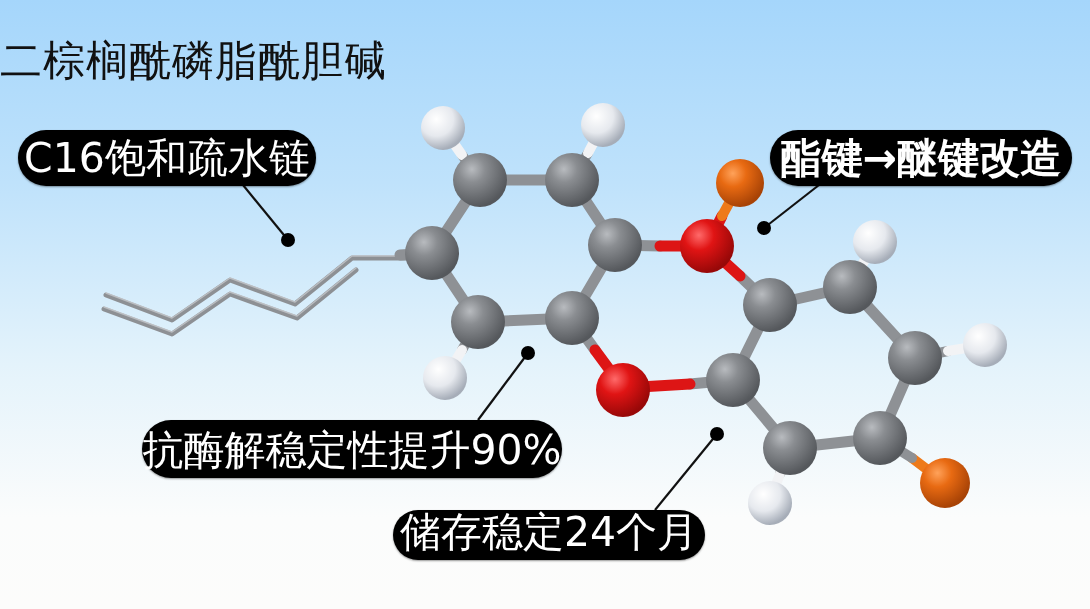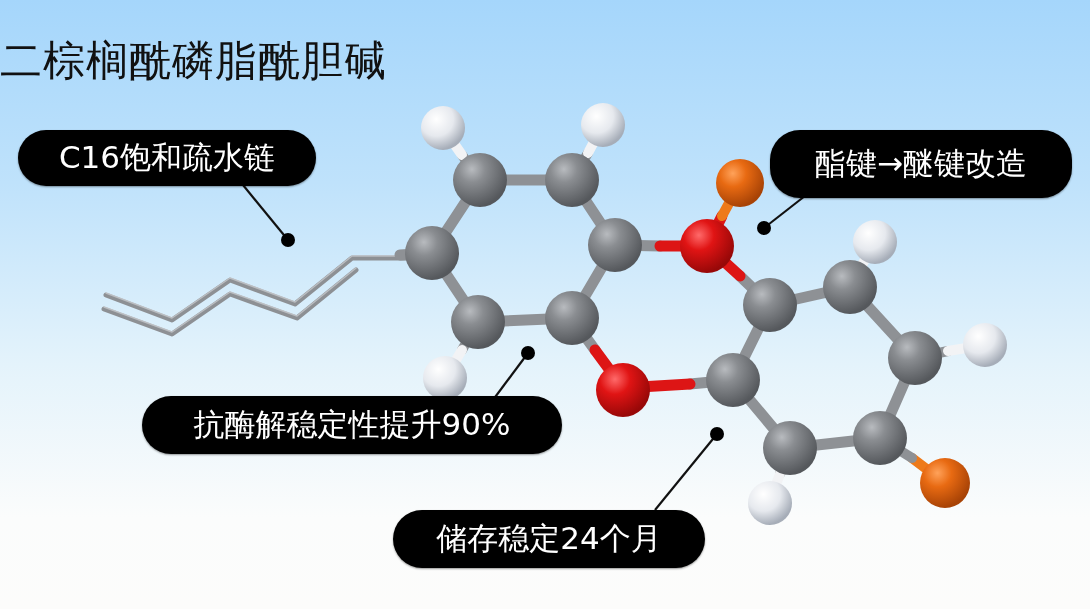--- a/index.html
+++ b/index.html
@@ -19,23 +19,23 @@
       color: #111;
       letter-spacing: 1px;
     }
     .scene { position: absolute; left: 0; top: 0; width: 1090px; height: 609px; }
     .pill {
       position: absolute;
       background: #000;
       color: #fff;
       border-radius: 30px;
       display: flex;
-      align-items: center;
+      align-items: flex-end;
       justify-content: center;
-      font-size: 31px;
+      font-size: 41px;
       white-space: nowrap;
       letter-spacing: 0px;
       box-shadow: 0 1px 2px rgba(0,0,0,0.4);
     }
   </style>
 </head>
 <body>
 
 <div class="title">二棕榈酰磷脂酰胆碱</div>
 
@@ -167,21 +167,21 @@
     <line x1="478" y1="420" x2="528" y2="353"></line>
     <circle cx="528" cy="353" r="7" stroke="none"></circle>
     <line x1="655" y1="510" x2="717" y2="434"></line>
     <circle cx="717" cy="434" r="7" stroke="none"></circle>
   </g>
 </svg>
 
 <div class="pill" style="left:18px; top:130px; width:298px; height:56px;">
   <span>C16饱和疏水链</span>
 </div>
-<div class="pill" style="left:770px; top:130px; width:302px; height:68px;">
+<div class="pill" style="left:770px; top:130px; width:302px; height:56px;font-weight:bold;">
   <span>酯键→醚键改造</span>
 </div>
-<div class="pill" style="left:142px; top:396px; width:420px; height:58px;">
+<div class="pill" style="left:142px; top:420px; width:420px; height:58px;">
   <span>抗酶解稳定性提升90%</span>
 </div>
-<div class="pill" style="left:393px; top:510px; width:312px; height:58px;">
+<div class="pill" style="left:393px; top:510px; width:312px; height:50px;">
   <span>储存稳定24个月</span>
 </div>
 
 </body></html>

